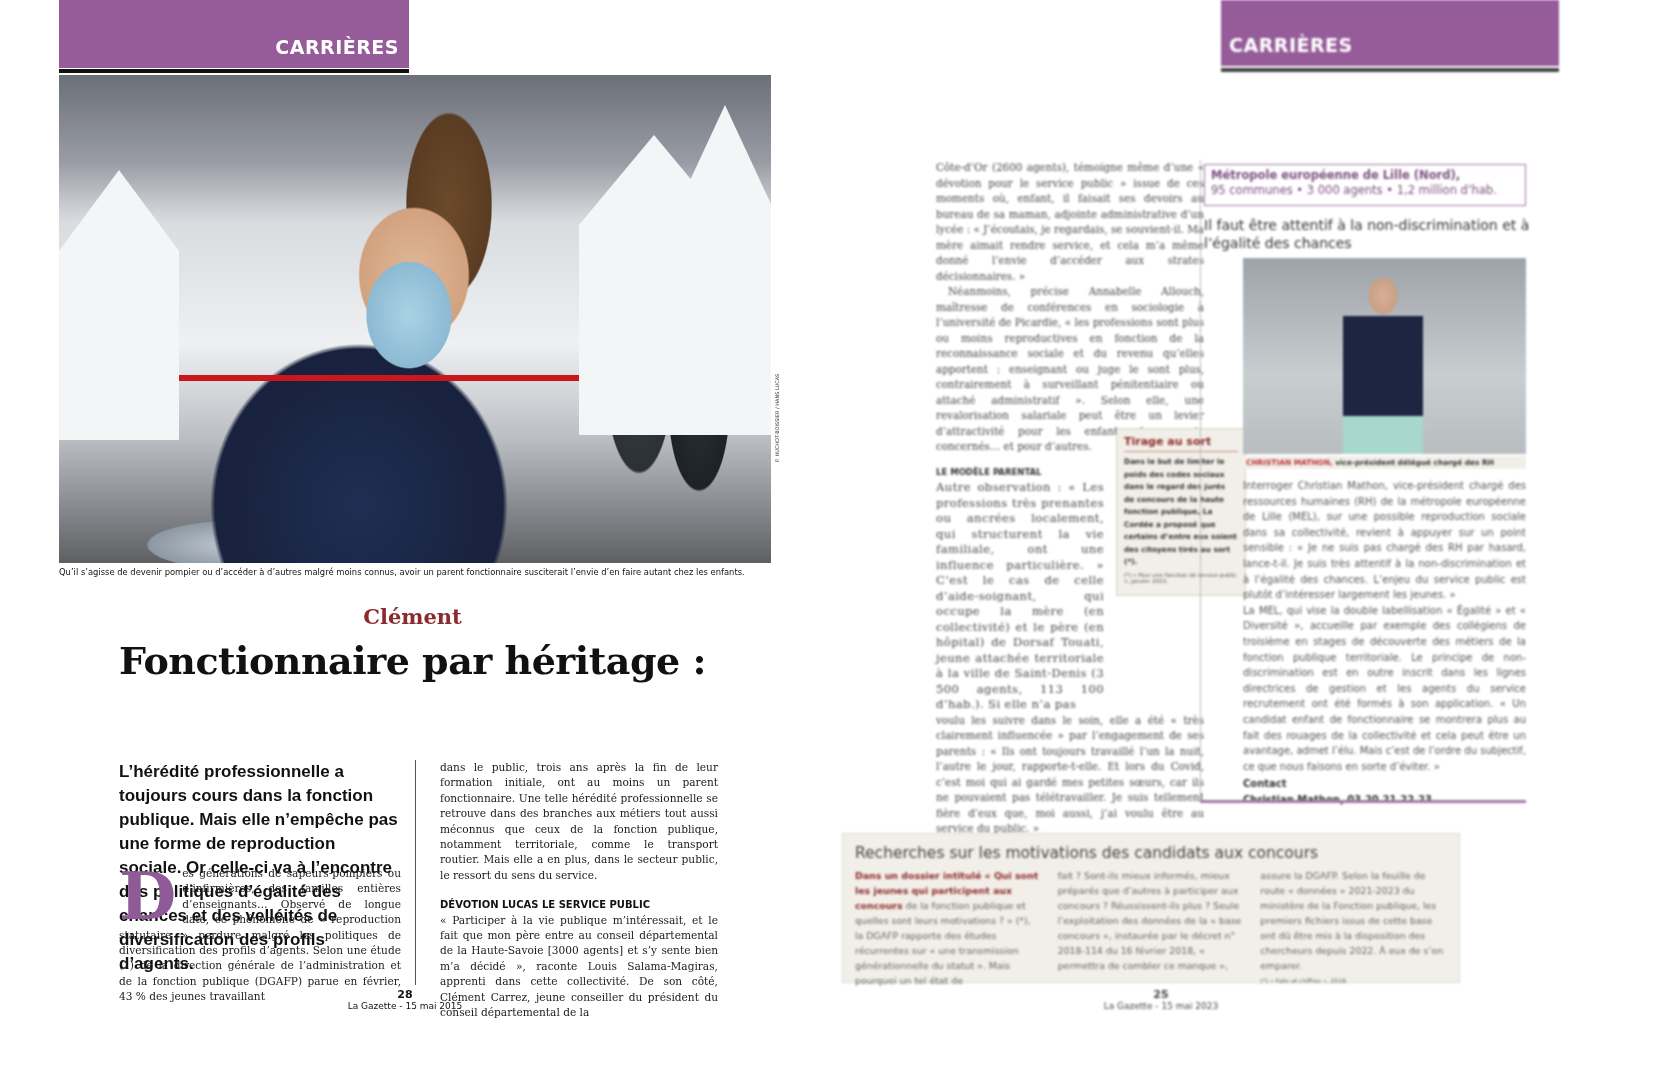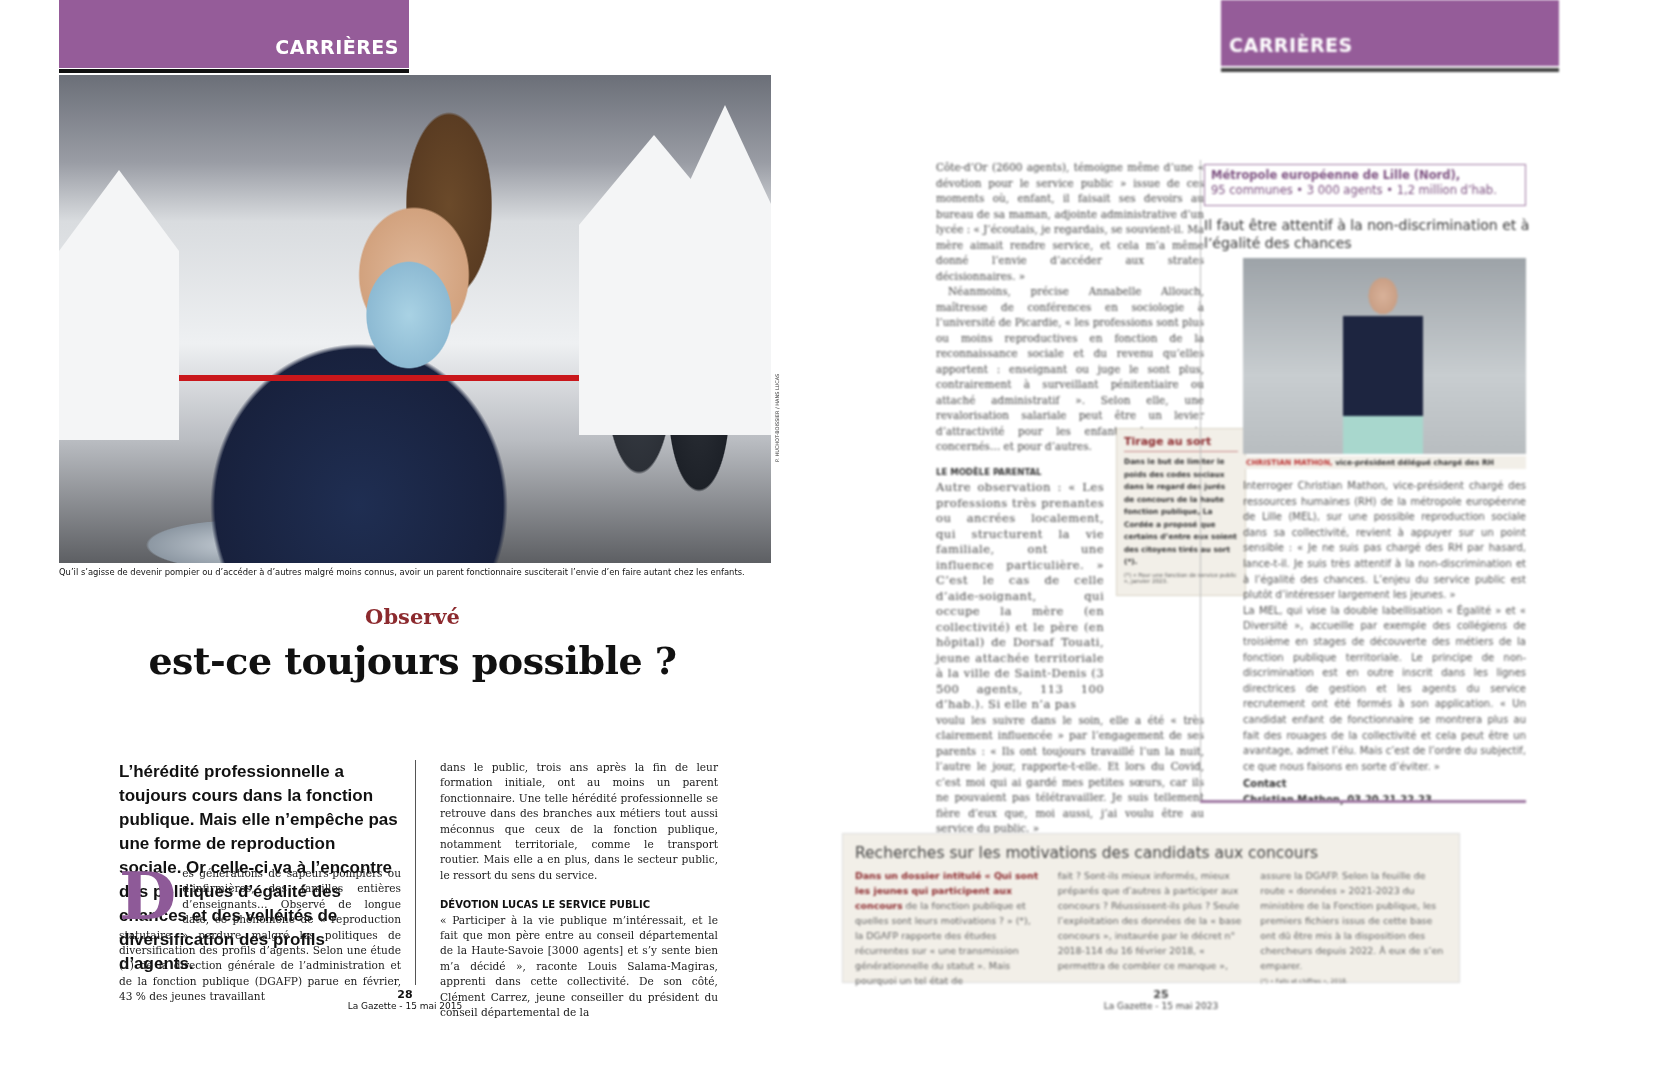--- a/index.html
+++ b/index.html
@@ -59,23 +59,23 @@
 <div class="rule" style="left:59px;top:69px;width:350px"></div>
 
 <div class="photo">
   <div class="tent" style="left:0;top:95px;width:120px;height:270px"></div>
   <div class="tent" style="left:520px;top:60px;width:150px;height:300px"></div>
   <div class="tent" style="left:620px;top:30px;width:92px;height:330px"></div>
 </div>
 <div class="credit">P. HUCHOT-BOISSIER / HANS LUCAS</div>
 <div class="caption">Qu’il s’agisse de devenir pompier ou d’accéder à d’autres malgré moins connus, avoir un parent fonctionnaire susciterait l’envie d’en faire autant chez les enfants.</div>
 
-<div class="kicker">Observé</div>
+<div class="kicker">Clément</div>
 <div class="title">
-  <div>est-ce toujours possible ?</div>
+  <div>Fonctionnaire par héritage :</div>
 </div>
 
 <div class="chapo">L’hérédité professionnelle a toujours cours dans la fonction publique. Mais elle n’empêche pas une forme de reproduction sociale. Or celle-ci va à l’encontre des politiques d’égalité des chances et des velléités de diversification des profils d’agents.</div>
 
 <div class="col1 body">
   <span class="dropcap">D</span>
   <span>es générations de sapeurs-pompiers ou d’infirmières, des familles entières d’enseignants… Observé de longue date, ce phénomène de « reproduction statutaire » perdure malgré les politiques de diversification des profils d’agents. Selon une étude (1) de la direction générale de l’administration et de la fonction publique (DGAFP) parue en février, 43 % des jeunes travaillant</span>
 </div>
 <div class="colsep"></div>
 <div class="col2 body">

